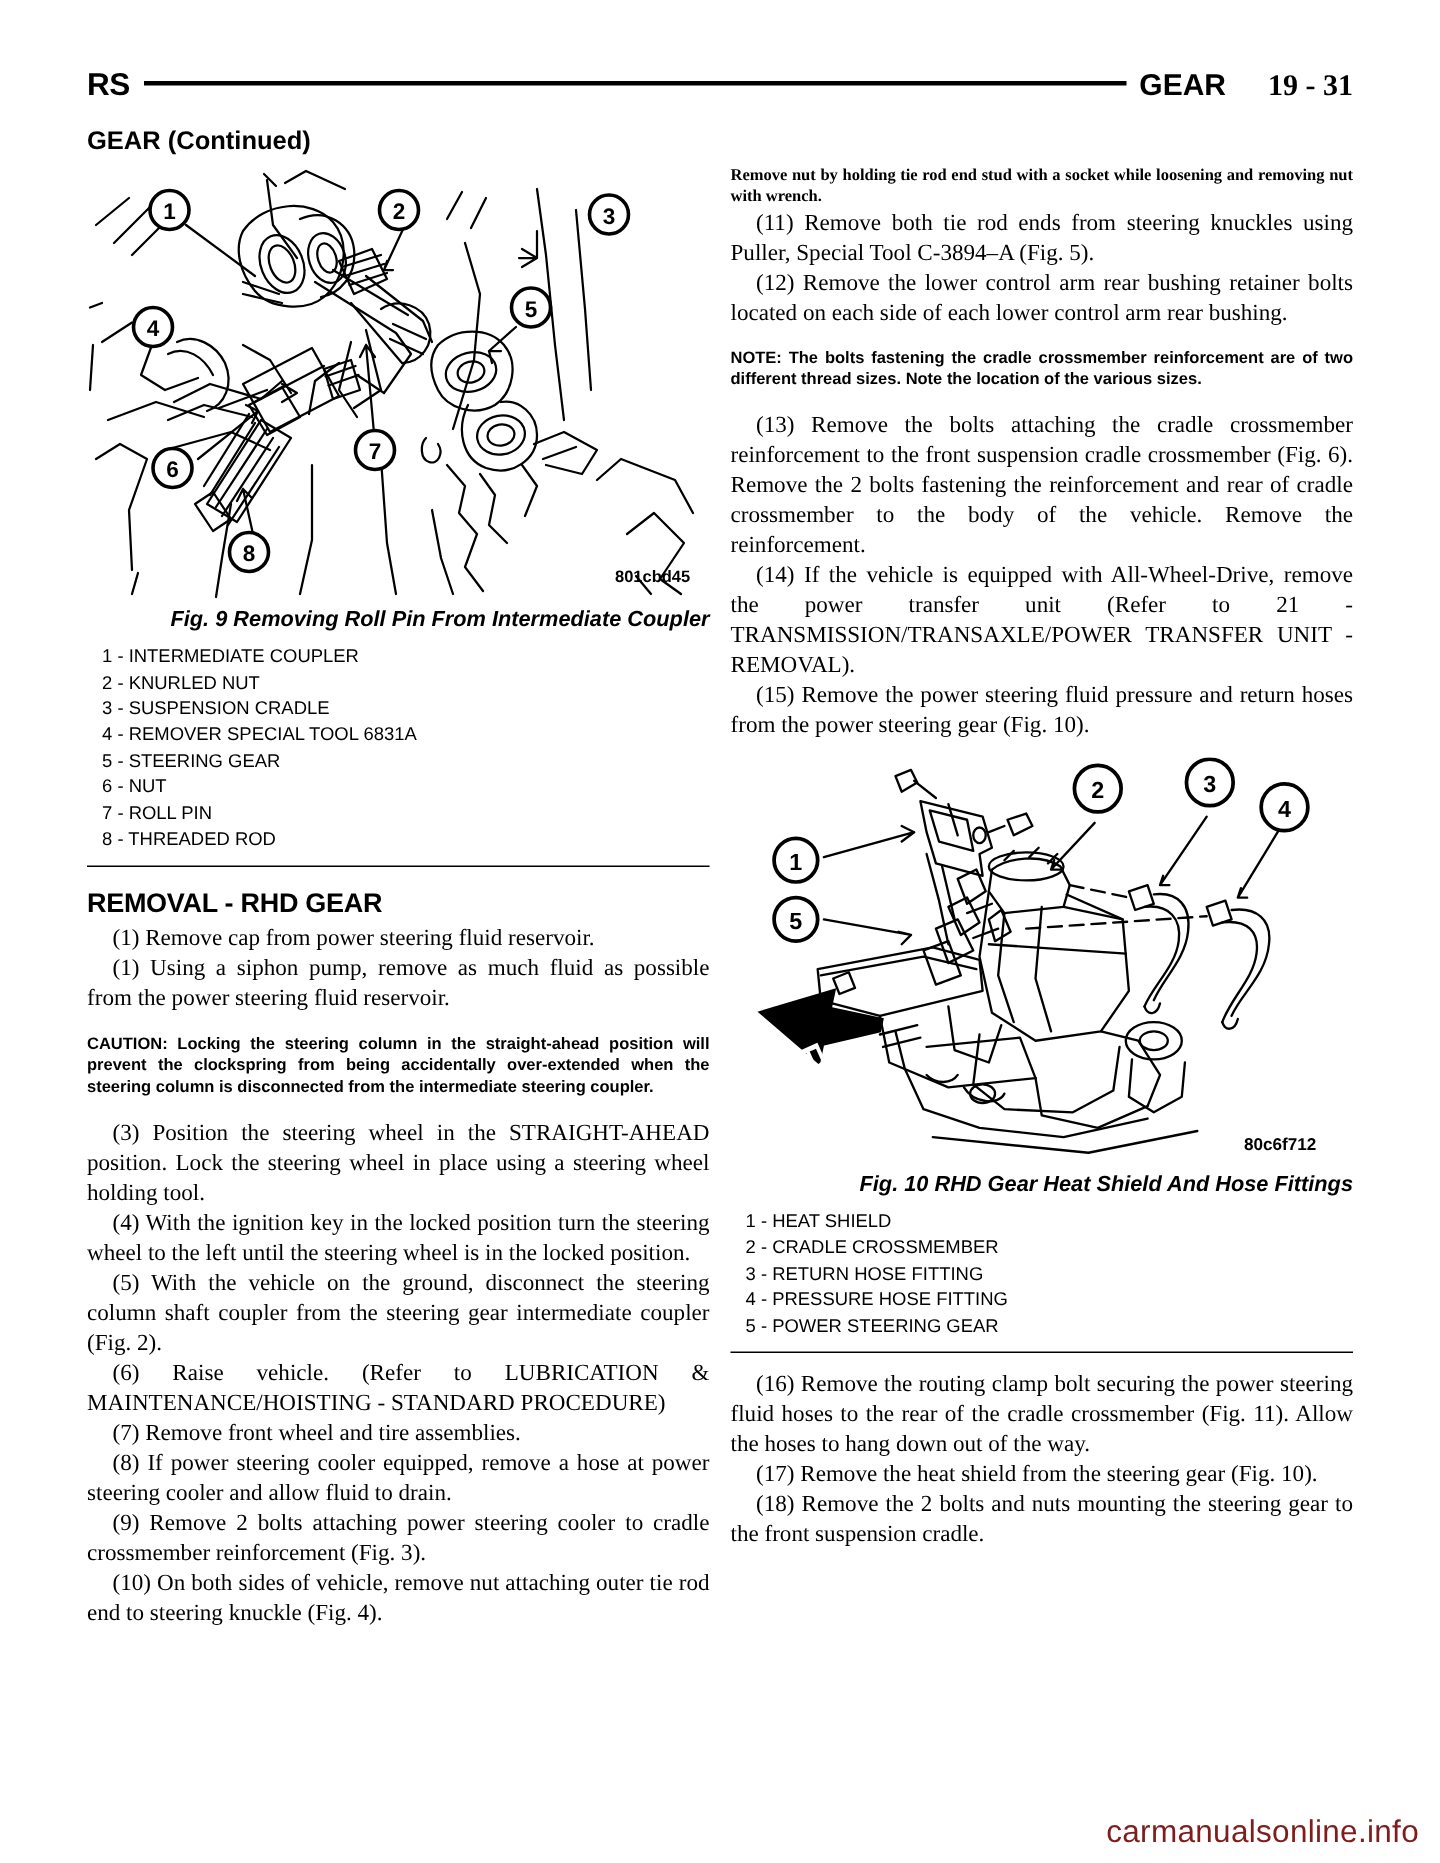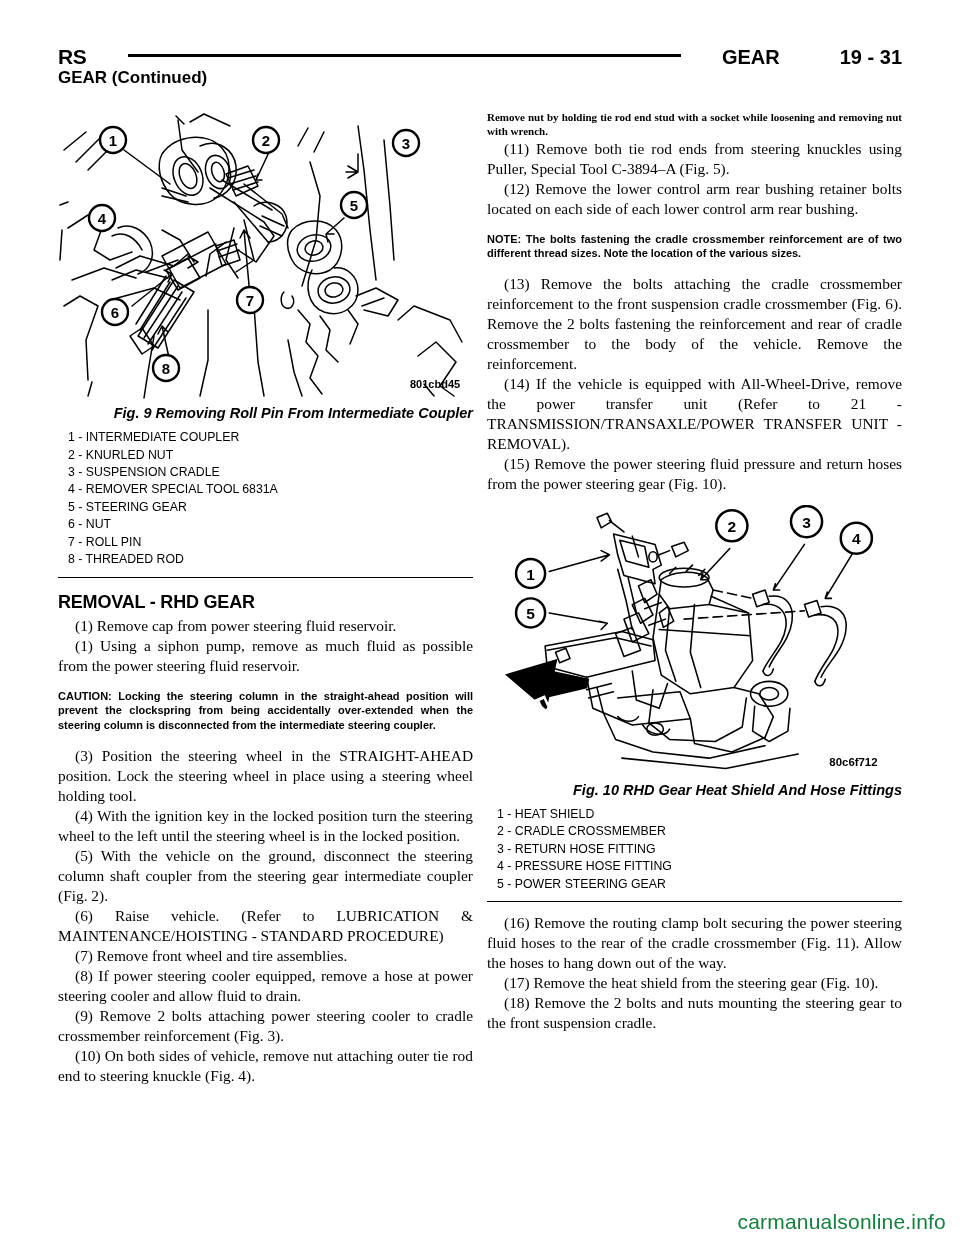--- a/index.html
+++ b/index.html
@@ -18,21 +18,20 @@
 
   
   .page-header {
     position: absolute;
     left: 58px;
     top: 42px;
     width: 844px;
     height: 30px;
     display: flex;
     align-items: center;
-    gap: 32px;
   }
   .hdr-code {
     font-family: "Liberation Sans", sans-serif;
     font-weight: bold;
     font-size: 21px;
     letter-spacing: -0.3px;
     white-space: nowrap;
   }
   .hdr-rule {
     flex: 1 1 auto;
@@ -40,30 +39,30 @@
     background: #000;
     margin: 0 9px 3px 9px;
   }
   .hdr-title {
     font-family: "Liberation Sans", sans-serif;
     font-weight: bold;
     font-size: 20px;
     white-space: nowrap;
   }
   .hdr-page {
-    font-family: Liberation Sans, sans-serif;
+    font-family: Liberation Serif, serif;
     font-weight: bold;
     font-size: 20px;
     white-space: nowrap;
     margin-left: 28px;
   }
   .continued {
     position: absolute;
     left: 58px;
-    top: 68px;
+    top: 84px;
     font-family: "Liberation Sans", sans-serif;
     font-weight: bold;
     font-size: 17px;
   }
 
   
   .col {
     position: absolute;
     top: 110px;
     width: 415px;
@@ -139,21 +138,21 @@
   }
   .gap { height: 11px; }
 
   
   .watermark {
     position: absolute;
     right: 14px;
     bottom: 8px;
     font-family: "Liberation Sans", sans-serif;
     font-size: 21px;
-    color: #15803d;
+    color: #7f1d1d;
     letter-spacing: 0.2px;
   }
 
   
   .art-code {
     font-family: "Liberation Sans", sans-serif;
     font-weight: bold;
     font-size: 11px;
   }
   .balloon-txt {

